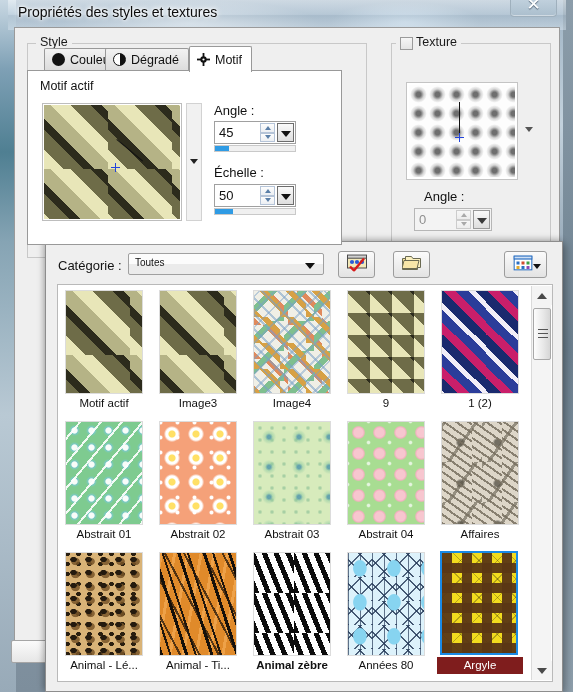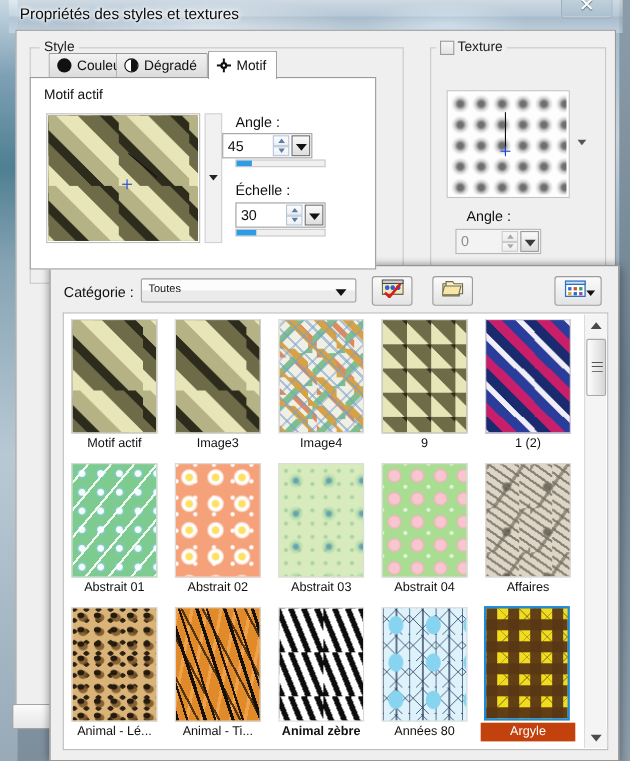--- a/index.html
+++ b/index.html
@@ -271,21 +271,21 @@
   .pcell .thumb {
     position: absolute; left: 4px; top: 0; width: 78px; height: 104px;
     border: 1px solid #dcdcdc;
   }
   .pcell .cap {
     position: absolute; left: 0; top: 105px; width: 86px; height: 17px;
     text-align: center; font-size: 11.5px; color: #111; line-height: 17px;
     white-space: nowrap; overflow: hidden;
   }
   .pcell.selected .thumb { border: 2px solid #1a8ae5; left: 3px; top: -1px; }
-  .pcell.selected .cap { background: #c2410c; color: #fff; }
+  .pcell.selected .cap { background: #7f1d1d; color: #fff; }
 
   .vscroll {
     position: absolute; right: 1px; top: 1px; width: 20px; height: 394px;
     background: #f4f4f4; border-left: 1px solid #dadada;
   }
   .vscroll .sbtn {
     position: absolute; left: 0; width: 20px; height: 19px; background: #f4f4f4;
   }
   .vscroll .sbtn.up { top: 0; }
   .vscroll .sbtn.dn { bottom: 0; }
@@ -437,35 +437,35 @@
               <div class="picker-line"></div>
               <div class="picker-dot"></div>
             </div>
           </div>
         </div>
         <div class="preview-drop">
           <span class="arrow"></span>
         </div>
 
         <div class="field-label" style="left:186px; top:32px;">Angle :</div>
-        <div class="spin" style="left:174px; top:50px;">
+        <div class="spin" style="left:186px; top:50px;">
           <span class="val">45</span>
           <div class="updown">
             <div class="au"></div>
             <div class="ad"></div>
           </div>
           <div class="drop"></div>
         </div>
         <div class="slider-track" style="left:186px; top:74px; width:82px;">
           <div class="slider-fill" id="angle-fill" style="width: 18%;"></div>
         </div>
 
         <div class="field-label" style="left:186px; top:94px;">Échelle :</div>
         <div class="spin" style="left:186px; top:113px;">
-          <span class="val">30</span>
+          <span class="val">50</span>
           <div class="updown">
             <div class="au"></div>
             <div class="ad"></div>
           </div>
           <div class="drop"></div>
         </div>
         <div class="slider-track" style="left:186px; top:137px; width:82px;">
           <div class="slider-fill" id="echelle-fill" style="width: 22%;"></div>
         </div>
       </div>

